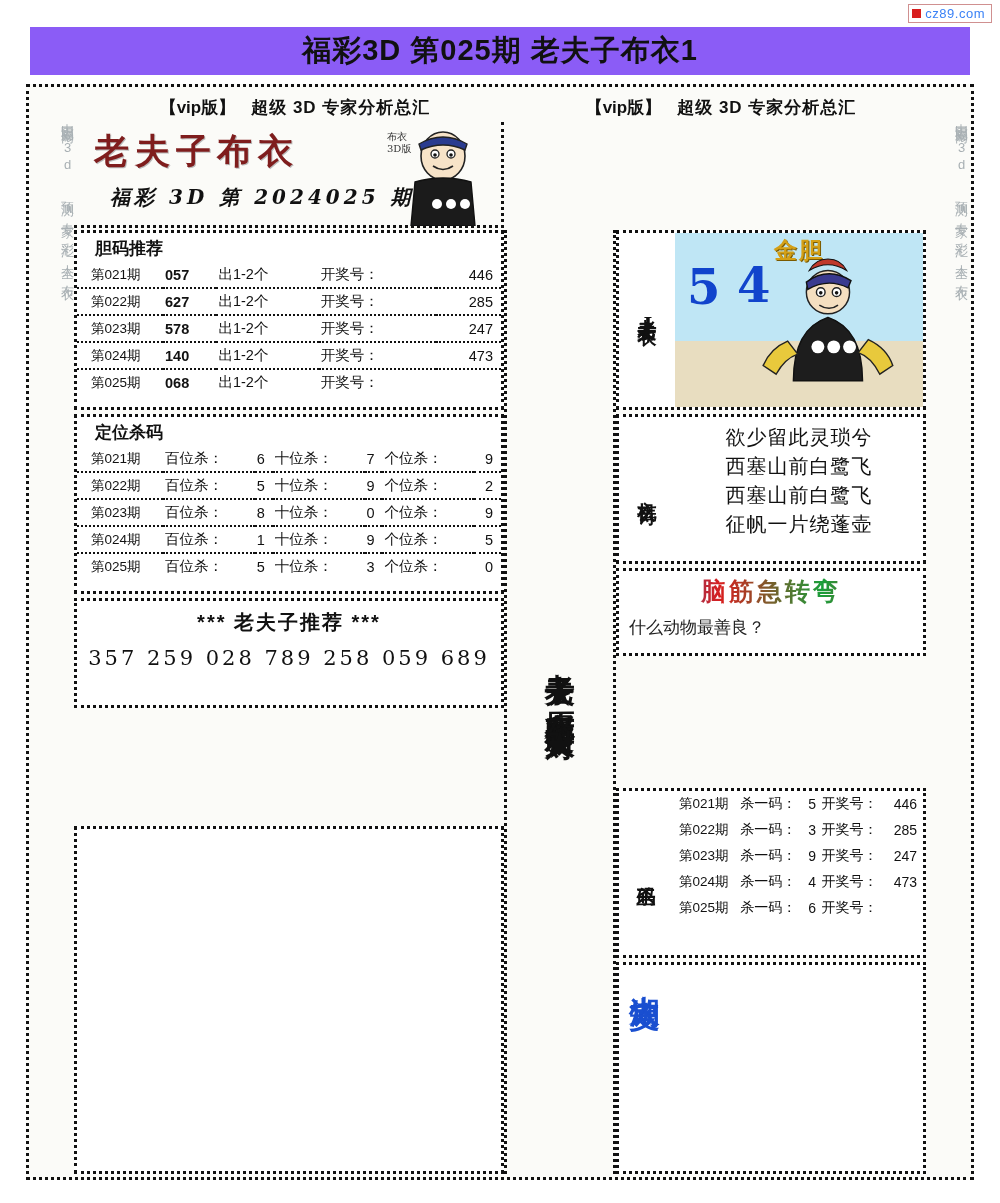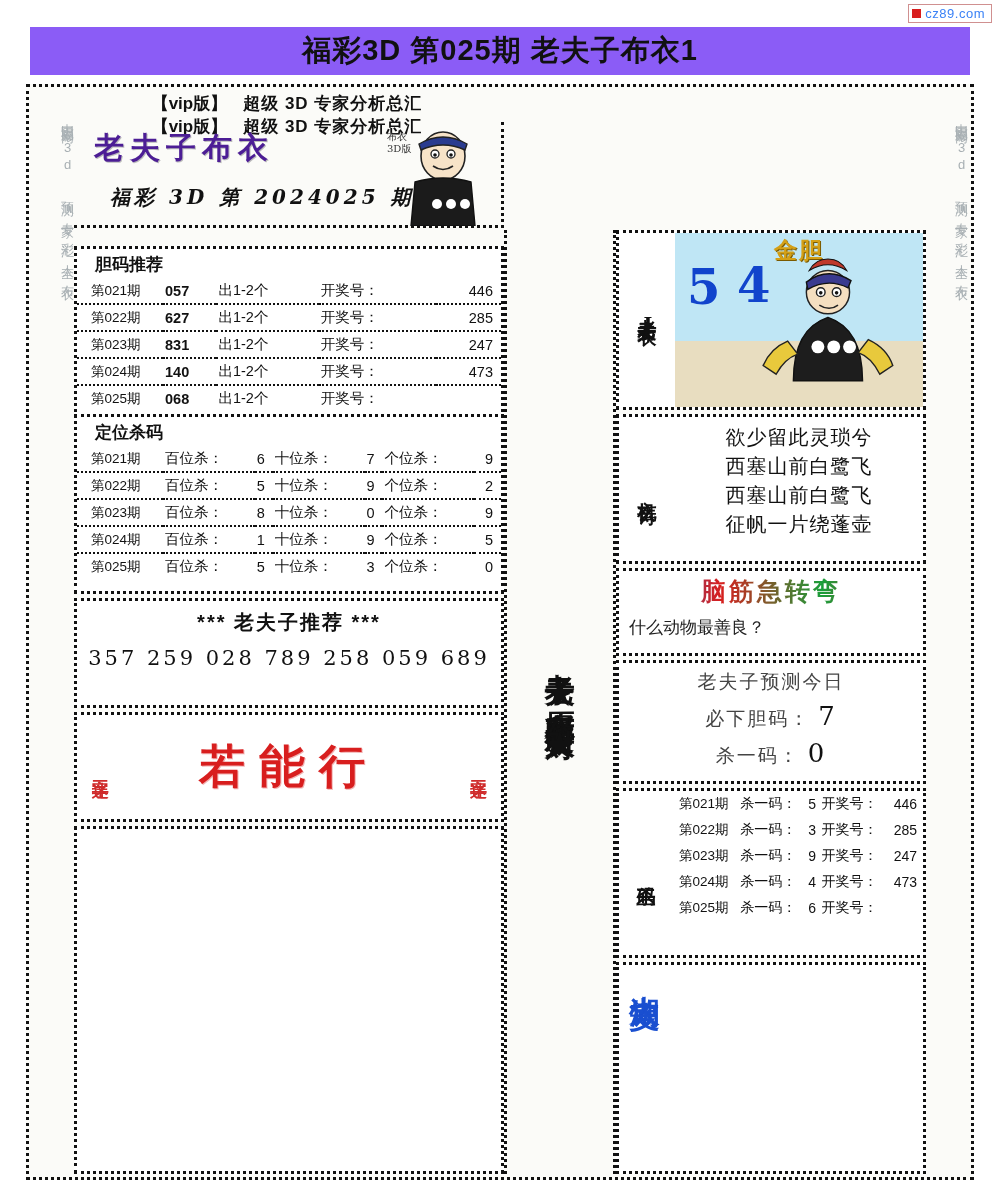--- a/index.html
+++ b/index.html
@@ -79,23 +79,22 @@
   
   .content {
     position: absolute;
     top: 3px; left: 45px;
     width: 852px; height: 1084px;
   }
 
   
   .vip-strip {
     position: absolute;
-    top: 2px; left: 0; width: 852px; height: 30px;
+    top: 2px; left: 8px; width: 852px; height: 30px;
     display: flex;
-    flex-direction: column;
   }
   .vip-half {
     width: 50%;
     display: flex;
     align-items: center;
     justify-content: center;
     gap: 16px;
     font-size: 17px;
     font-weight: bold;
     color: #111;
@@ -107,25 +106,25 @@
   .brand-box {
     position: absolute;
     top: 32px; left: 0;
     width: 430px; height: 106px;
     border-bottom: 3px dotted #111;
     border-right: 3px dotted #111;
   }
   .brand-title {
     position: absolute;
     top: 6px; left: 20px;
-    font-size: 30px;
+    font-size: 35px;
     font-weight: bold;
     letter-spacing: 6px;
     font-family: Liberation Serif, serif;
-    color: #4c1d95;
+    color: #7f1d1d;
     text-shadow: 1px 1px 0 #bbb;
   }
   .brand-sub {
     position: absolute;
     top: 62px; left: 36px;
     font-size: 20px;
     font-weight: bold;
     font-style: italic;
     letter-spacing: 4px;
     color: #111;
@@ -401,41 +400,41 @@
           <circle cx="80" cy="82" r="5" fill="#fff"></circle>
           <text x="2" y="18" font-size="10" fill="#333" font-family="DejaVu Serif, serif">布衣</text>
           <text x="2" y="30" font-size="10" fill="#333" font-family="DejaVu Serif, serif">3D版</text>
         </svg>
       </div>
 
       <div class="brand-right"></div>
 
       <div class="col-left">
 
-        <div class="panel" style="top:16px; left:0; width:430px; height:180px;">
+        <div class="panel" style="top:0; left:0; width:430px; height:180px;">
           <div class="panel-title">胆码推荐</div>
           <table class="rows">
             <tbody>
               <tr class="rowline">
                 <td class="c-issue">第021期</td>
                 <td class="c-mid">057</td>
                 <td>出1-2个</td>
                 <td>开奖号：</td>
                 <td class="c-open">446</td>
               </tr>
               <tr class="rowline">
                 <td class="c-issue">第022期</td>
                 <td class="c-mid">627</td>
                 <td>出1-2个</td>
                 <td>开奖号：</td>
                 <td class="c-open">285</td>
               </tr>
               <tr class="rowline">
                 <td class="c-issue">第023期</td>
-                <td class="c-mid">831</td>
+                <td class="c-mid">578</td>
                 <td>出1-2个</td>
                 <td>开奖号：</td>
                 <td class="c-open">247</td>
               </tr>
               <tr class="rowline">
                 <td class="c-issue">第024期</td>
                 <td class="c-mid">140</td>
                 <td>出1-2个</td>
                 <td>开奖号：</td>
                 <td class="c-open">473</td>
@@ -502,25 +501,20 @@
               </tr>
             </tbody>
           </table>
         </div>
 
         <div class="panel" style="top:368px; left:0; width:430px; height:110px;">
           <div class="rec-head">*** 老夫子推荐 ***</div>
           <div class="rec-nums">357 259 028 789 258 059 689</div>
         </div>
 
-        <div class="panel riddle" style="top:482px; left:0; width:430px; height:110px;">
-          <div class="side">三字迷</div>
-          <div class="big">若能行</div>
-          <div class="side">三字迷</div>
-        </div>
 
         <div class="panel" style="top:596px; left:0; width:430px; height:348px;"></div>
       </div>
 
       <div class="center-strip">
         <div class="slogan">老夫子★愿所有彩民新年发大财★</div>
       </div>
 
       <div class="col-right">
 
@@ -561,33 +555,20 @@
             <div>西塞山前白鹭飞</div>
             <div>征帆一片绕蓬壶</div>
           </div>
         </div>
 
         <div class="r-panel" style="top:338px; left:0; width:310px; height:88px;">
           <div class="brain-title">脑筋急转弯</div>
           <div class="brain-q">什么动物最善良？</div>
         </div>
 
-        <div class="r-panel" style="top:430px; left:0; width:310px; height:124px;">
-          <div class="predict">
-            <div class="l1">老夫子预测今日</div>
-            <div class="l2">
-              <span>必下胆码：</span>
-              <span class="hand-num">7</span>
-            </div>
-            <div class="l3">
-              <span>杀一码：</span>
-              <span class="hand-num">0</span>
-            </div>
-          </div>
-        </div>
 
         <div class="r-panel" style="top:558px; left:0; width:310px; height:170px; display:flex;">
           <div style="width:54px; display:flex; align-items:center; justify-content:center;">
             <div class="vtitle">杀码王</div>
           </div>
           <div style="flex:1;">
             <table class="krows">
               <tbody>
                 <tr>
                   <td class="ki">第021期</td>

